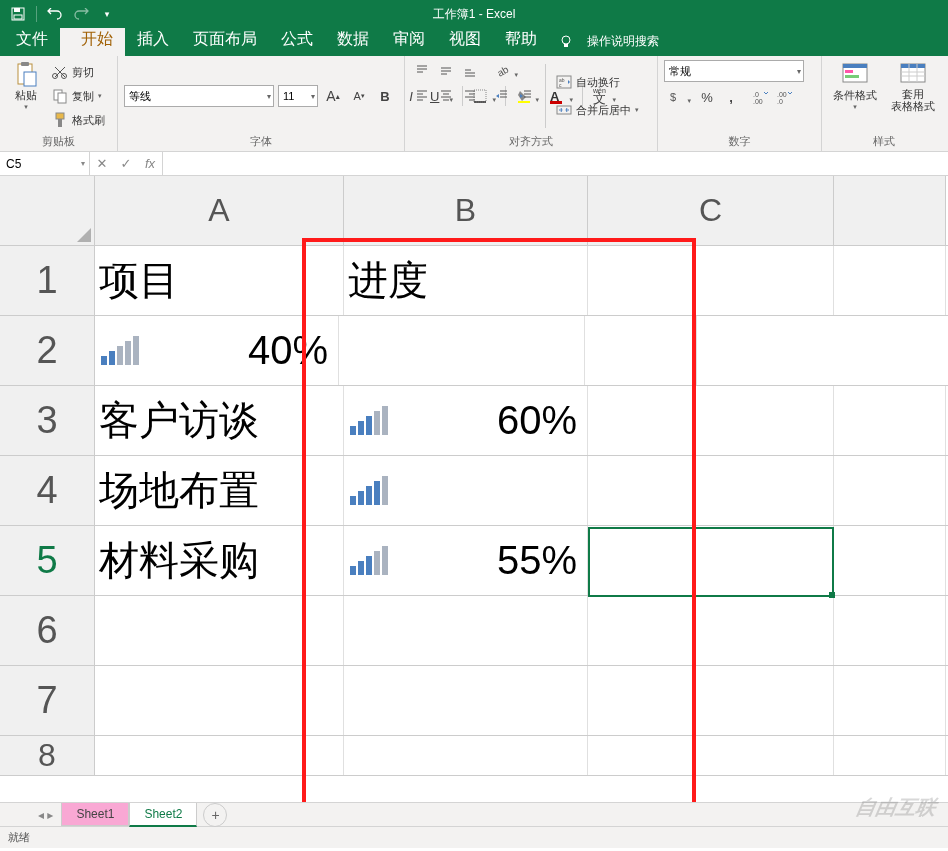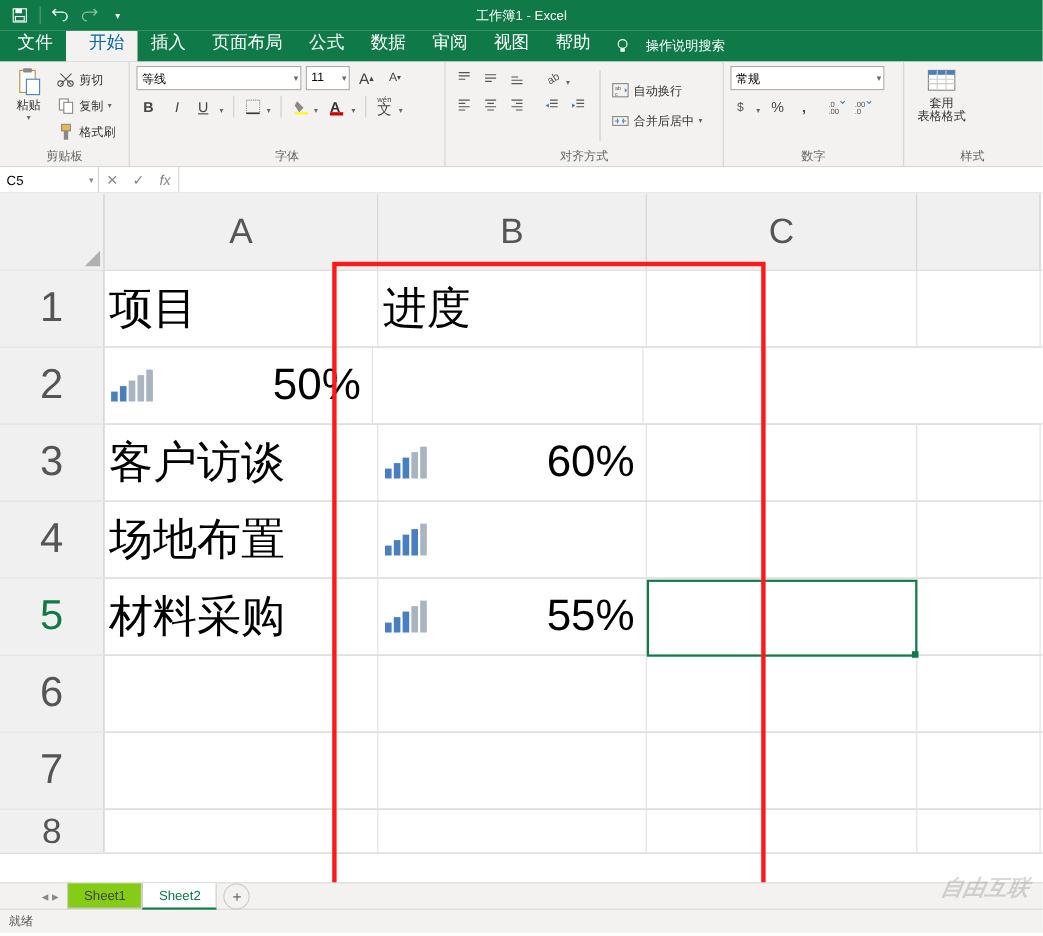--- a/index.html
+++ b/index.html
@@ -8,21 +8,21 @@
 
 .titlebar { height: 28px; background: #0f7a47; display: flex; align-items: center; color: #fff; font-size: 12px; position: relative; }
 .qat { display: flex; align-items: center; gap: 6px; padding-left: 8px; }
 .qat-item { width: 20px; height: 20px; display: flex; align-items: center; justify-content: center; cursor: pointer; }
 .qat-sep { width: 1px; height: 16px; background: rgba(255,255,255,0.3); margin: 0 2px; }
 .title-text { position: absolute; left: 50%; transform: translateX(-50%); font-size: 12px; }
 
 
 .tabs { height: 28px; background: #0f7a47; display: flex; align-items: flex-end; padding-left: 4px; }
 .tab { color: #fff; font-size: 16px; padding: 6px 12px; cursor: pointer; }
-.tab.active { background: #f3f2f1; color: #0369a1; padding-left: 21px; }
+.tab.active { background: #f3f2f1; color: #a16207; padding-left: 21px; }
 .tell-me { display: flex; align-items: center; gap: 14px; color: #fff; font-size: 12px; padding: 6px 10px; }
 
 
 .ribbon { height: 96px; background: #f3f2f1; border-bottom: 1px solid #d4d4d4; display: flex; overflow: hidden; }
 .ribbon-group { border-right: 1px solid #d4d4d4; padding: 4px 6px 2px; display: flex; flex-direction: column; justify-content: space-between; position: relative; }
 .group-content { display: flex; gap: 4px; flex: 1; }
 .group-label { text-align: center; font-size: 11px; color: #666; padding-top: 2px; position: relative; }
 
 .big-btn { display: flex; flex-direction: column; align-items: center; justify-content: flex-start; width: 40px; }
 .big-btn .icon { width: 28px; height: 28px; }
@@ -80,21 +80,21 @@
 
 .highlight-box { position: absolute; border: 4px solid #ff1a1a; pointer-events: none; left: 302px; top: 62px; width: 394px; height: 648px; }
 
 
 .active-cell-border { position: absolute; border: 2px solid #0f7a47; pointer-events: none; }
 .fill-handle { position: absolute; width: 6px; height: 6px; background: #0f7a47; right: -3px; bottom: -3px; }
 
 
 .sheet-tabs { height: 24px; border-top: 1px solid #d4d4d4; background: #f3f2f1; display: flex; align-items: center; padding-left: 30px; gap: 0; font-size: 12px; }
 .sheet-nav { display: flex; gap: 6px; color: #888; padding: 0 8px; }
-.sheet-tab { padding: 4px 14px; border: 1px solid #ccc; border-top: none; background: #84cc16; cursor: pointer; color: #444; }
+.sheet-tab { padding: 4px 14px; border: 1px solid #ccc; border-top: none; background: #f9a8d4; cursor: pointer; color: #444; }
 .sheet-tab.active { background: #fff; border-bottom: 2px solid #0f7a47; color: #0f7a47; }
 .new-sheet { width: 24px; height: 24px; display: flex; align-items: center; justify-content: center; border: 1px solid #ccc; border-radius: 50%; margin-left: 6px; color: #666; cursor: pointer; font-size: 14px;}
 
 
 .statusbar { height: 22px; background: #f3f2f1; border-top: 1px solid #d4d4d4; display: flex; align-items: center; padding: 0 8px; font-size: 11px; color: #555; }
 
 
 .watermark { position: absolute; right: 12px; bottom: 30px; font-size: 20px; color: rgba(100,100,100,0.25); font-weight: bold; font-style: italic; transform: skewX(-10deg); }
 
 svg { display: block; }
@@ -182,21 +182,21 @@
               <rect x="6" y="7" width="4" height="8" fill="#888"></rect>
             </svg>
           <span>格式刷</span>
         </div>
       </div>
     </div>
     <div class="group-label">剪贴板</div>
   </div>
 
   <div class="ribbon-group" style="width:287px">
-    <div class="group-content" style="flex-direction:column;gap:4px">
+    <div class="group-content" style="gap:4px">
       <div class="font-row1">
         <div class="combo font-name">
             <span>等线</span>
             <span class="dd">▾</span>
           </div>
         <div class="combo font-size">
             <span>11</span>
             <span class="dd">▾</span>
           </div>
         <div class="ribbon-btn" style="font-size:14px">A<sup style="font-size:8px">▴</sup></div>
@@ -379,20 +379,30 @@
               <path d="M11 2 L13 4 L15 2" stroke="#4a7fbf" fill="none"></path>
             </svg>
           </div>
       </div>
     </div>
     <div class="group-label">数字</div>
   </div>
 
   <div class="ribbon-group" style="width:124px;border-right:none">
     <div class="group-content">
+      <div class="big-btn" style="width:56px">
+        <svg class="icon" viewBox="0 0 28 28">
+            <rect x="2" y="4" width="24" height="18" fill="#fff" stroke="#888"></rect>
+            <rect x="2" y="4" width="24" height="4" fill="#4a7fbf"></rect>
+            <rect x="4" y="10" width="8" height="3" fill="#f5a"></rect>
+            <rect x="4" y="15" width="14" height="3" fill="#7c7"></rect>
+          </svg>
+        <span class="lbl">条件格式</span>
+        <span style="font-size:7px;color:#666">▾</span>
+      </div>
       <div class="big-btn" style="width:56px">
         <svg class="icon" viewBox="0 0 28 28">
             <rect x="2" y="4" width="24" height="18" fill="#fff" stroke="#888"></rect>
             <rect x="2" y="4" width="24" height="4" fill="#4a7fbf"></rect>
             <line x1="2" y1="12" x2="26" y2="12" stroke="#ccc"></line>
             <line x1="2" y1="16" x2="26" y2="16" stroke="#ccc"></line>
             <line x1="10" y1="4" x2="10" y2="22" stroke="#ccc"></line>
             <line x1="18" y1="4" x2="18" y2="22" stroke="#ccc"></line>
           </svg>
         <span class="lbl" style="white-space:pre-line;text-align:center;line-height:1.1">套用
@@ -441,21 +451,21 @@
     <div class="row">
       <div class="row-header">2</div>
       <div class="cell colB">
         <div class="icon-set">
             <div class="icon-bar filled" style="height: 9px;"></div>
             <div class="icon-bar filled" style="height: 14px;"></div>
             <div class="icon-bar" style="height: 19px;"></div>
             <div class="icon-bar" style="height: 24px;"></div>
             <div class="icon-bar" style="height: 29px;"></div>
           </div>
-        <span class="val">50%</span>
+        <span class="val">40%</span>
       </div>
       <div class="cell colC"></div>
       <div class="cell colD"></div>
     </div>
     <div class="row">
       <div class="row-header">3</div>
       <div class="cell colA">
           <span>客户访谈</span>
         </div>
       <div class="cell colB">

